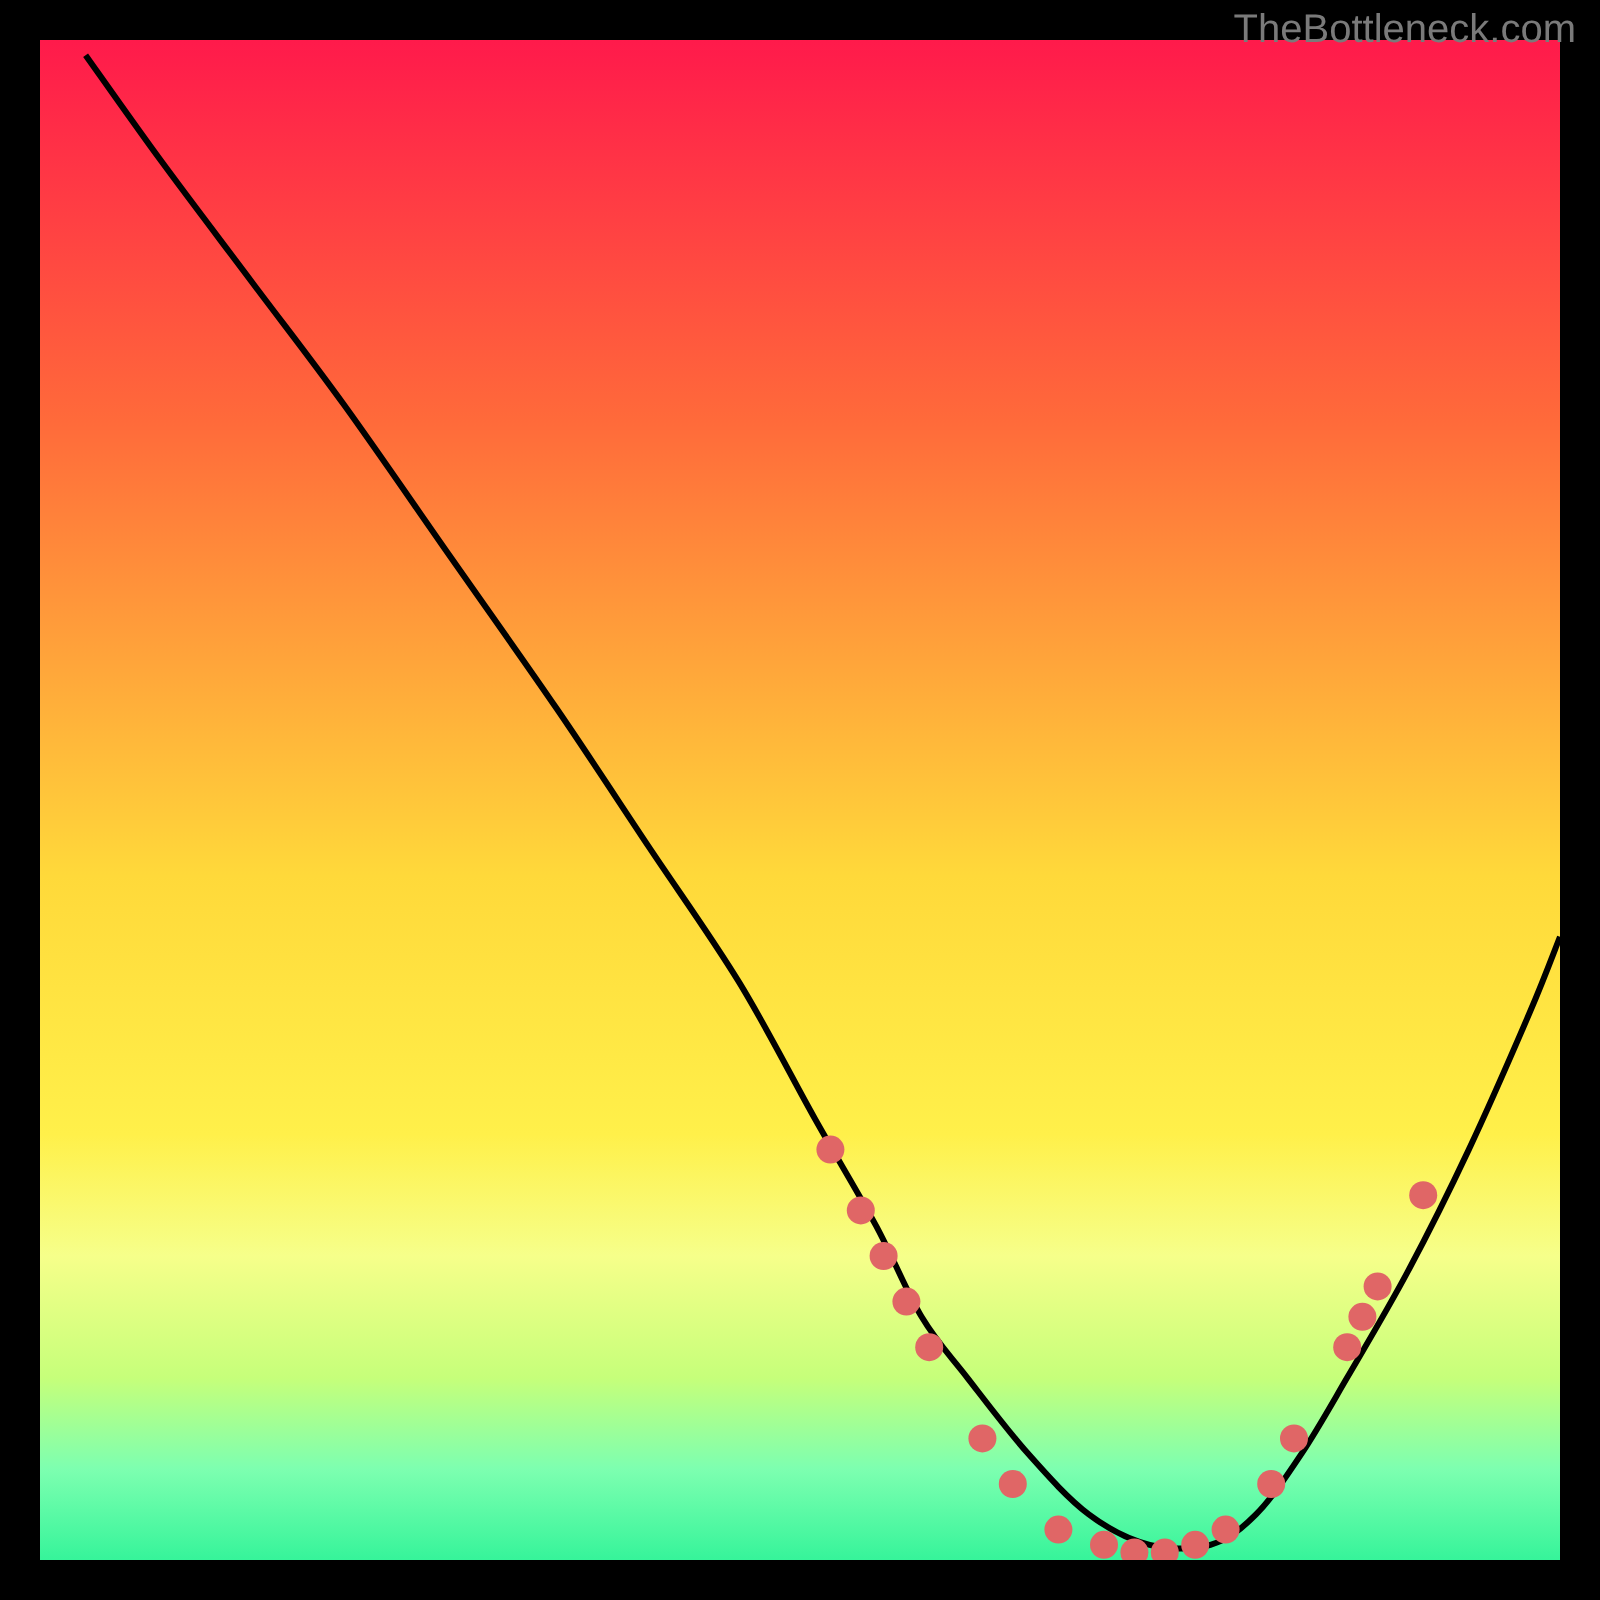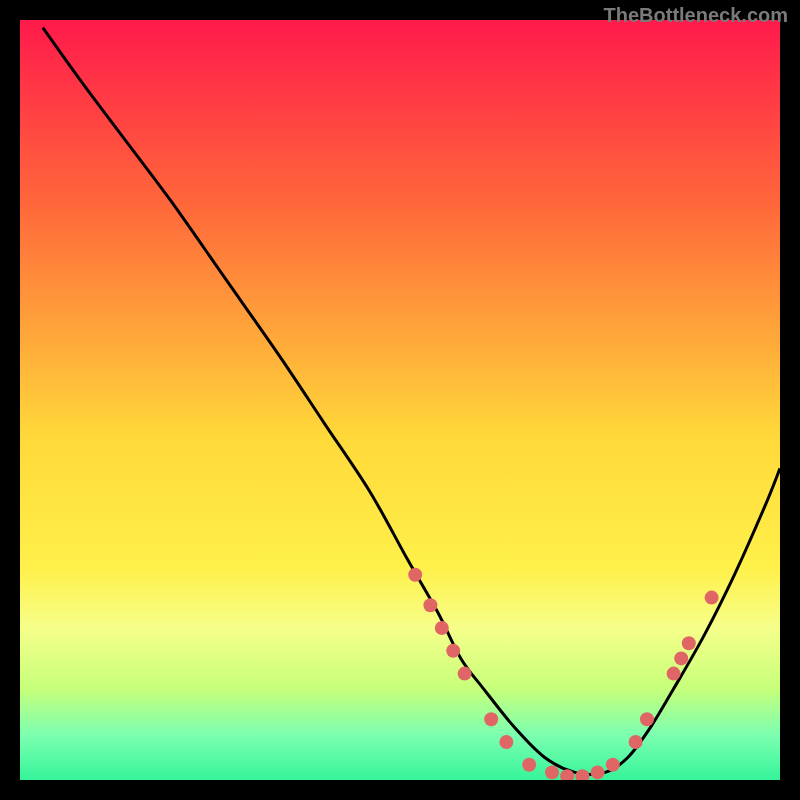--- a/index.html
+++ b/index.html
@@ -4,21 +4,21 @@
 <style>
   * { margin: 0; padding: 0; box-sizing: border-box; }
   html, body { width: 800px; height: 800px; background: #000; overflow: hidden; }
   .container { position: relative; width: 800px; height: 800px; }
   .attribution {
     position: absolute;
     top: 4px;
     right: 12px;
     font-family: Arial, Helvetica, sans-serif;
     font-size: 20px;
-    font-weight: bold;
+    font-weight: normal;
     color: #7a7a7a;
     z-index: 10;
   }
   .plot-area {
     position: absolute;
     left: 20px;
     top: 20px;
     width: 760px;
     height: 760px;
   }

